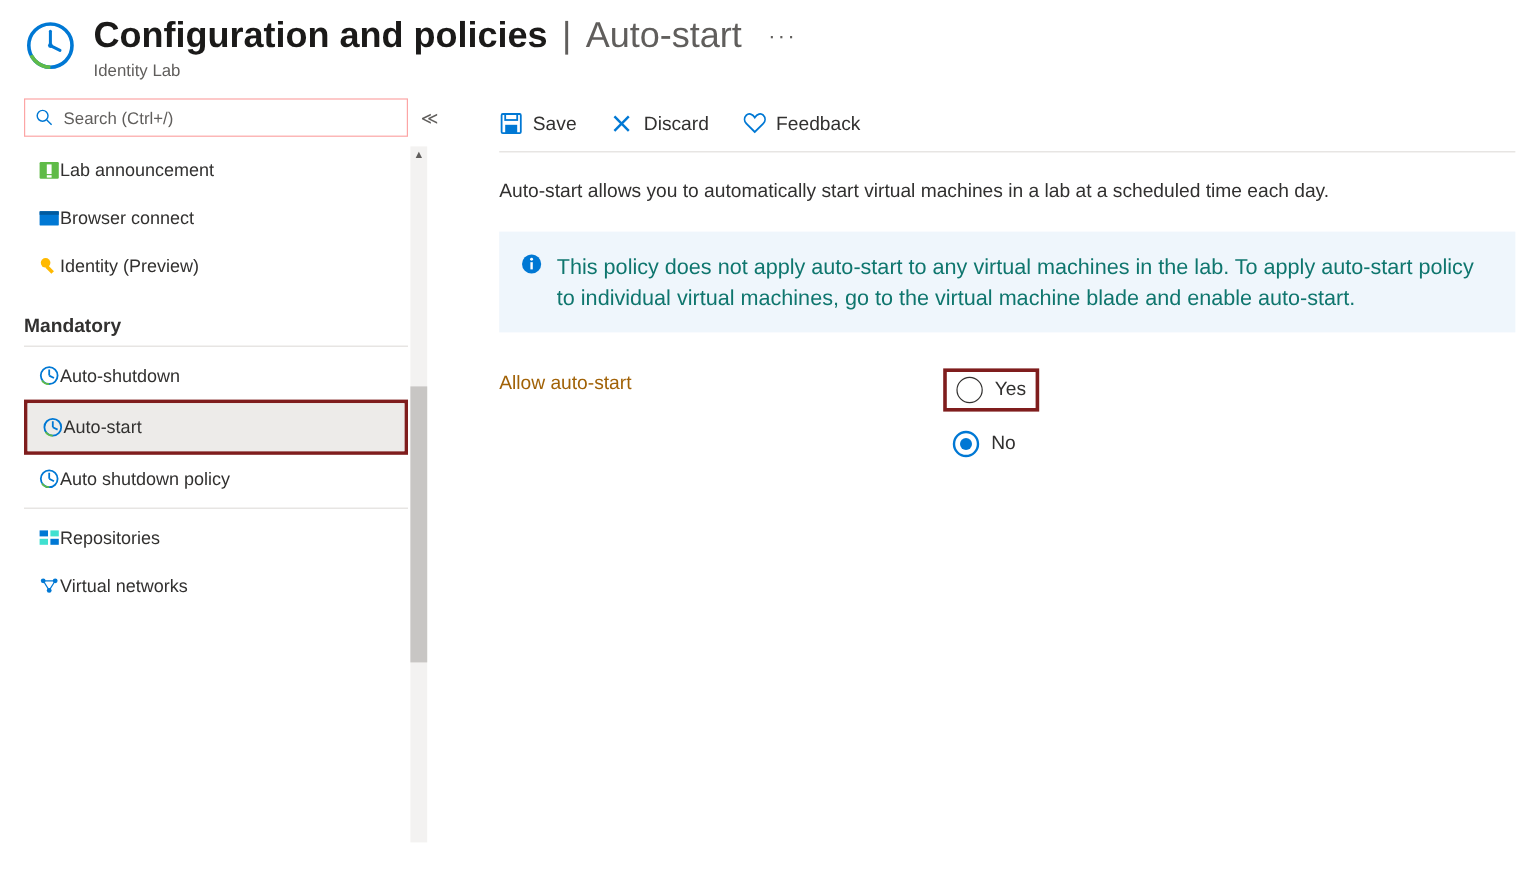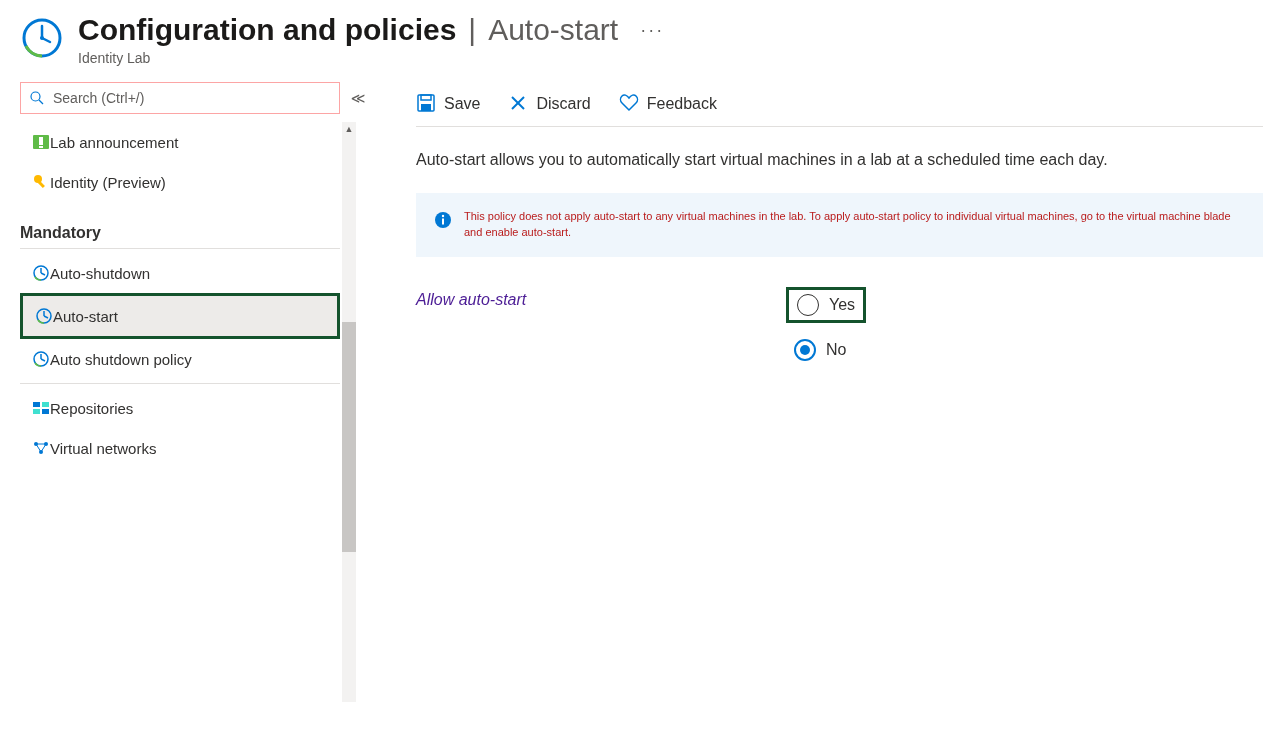--- a/index.html
+++ b/index.html
@@ -159,21 +159,21 @@
   color: #323130;
   margin: 22px 0 6px 0;
   padding: 0 0px;
 }
 .section-hr {
   border: none;
   border-top: 1px solid #e1dfdd;
   margin: 4px 0 4px 0;
 }
 .highlight-box {
-  border: 3px solid #14532d;
+  border: 3px solid #7f1d1d;
 }
 .main-col {
   flex: 1;
   padding: 8px 0 0 40px;
   position: relative;
 }
 .toolbar {
   display: flex;
   align-items: center;
   gap: 28px;
@@ -197,41 +197,40 @@
   font-size: 16px;
   color: #323130;
   margin-bottom: 24px;
 }
 .info-box {
   background: #eff6fc;
   display: flex;
   align-items: flex-start;
   gap: 12px;
   padding: 16px 18px;
-  font-size: 11px;
-  color: #b91c1c;
+  font-size: 18px;
+  color: #0f766e;
   line-height: 1.45;
 }
 .info-icon {
   width: 18px;
   height: 18px;
   flex-shrink: 0;
   margin-top: 2px;
 }
 .form-row {
   display: flex;
   align-items: flex-start;
   margin-top: 30px;
 }
 .form-label {
   width: 370px;
   font-size: 16px;
-  color: #4c1d95;
+  color: #a16207;
   padding-top: 4px;
-  font-style: italic;
 }
 .radio-group {
   display: flex;
   flex-direction: column;
   gap: 12px;
 }
 .radio-option {
   display: flex;
   align-items: center;
   gap: 10px;
@@ -307,20 +306,29 @@
             <span class="icon-slot">
               <svg width="18" height="18" viewBox="0 0 18 18">
                   <rect x="1" y="2" width="16" height="14" rx="1" fill="#5fbb47"></rect>
                   <rect x="7" y="4" width="4" height="8" fill="#fff"></rect>
                   <rect x="7" y="13" width="4" height="2" fill="#fff"></rect>
                 </svg>
             </span>
             <span>Lab announcement</span>
           </div>
 
+          <div class="nav-item">
+            <span class="icon-slot">
+              <svg width="18" height="18" viewBox="0 0 18 18">
+                  <rect x="1" y="3" width="16" height="12" rx="1" fill="#0078d4"></rect>
+                  <rect x="1" y="3" width="16" height="3" fill="#005a9e"></rect>
+                </svg>
+            </span>
+            <span>Browser connect</span>
+          </div>
 
           <div class="nav-item">
             <span class="icon-slot">
               <svg width="18" height="18" viewBox="0 0 18 18">
                   <circle cx="6" cy="6" r="4" fill="#ffb900"></circle>
                   <rect x="8" y="8" width="7" height="3" fill="#ffb900" transform="rotate(45 8 8)"></rect>
                 </svg>
             </span>
             <span>Identity (Preview)</span>
           </div>

